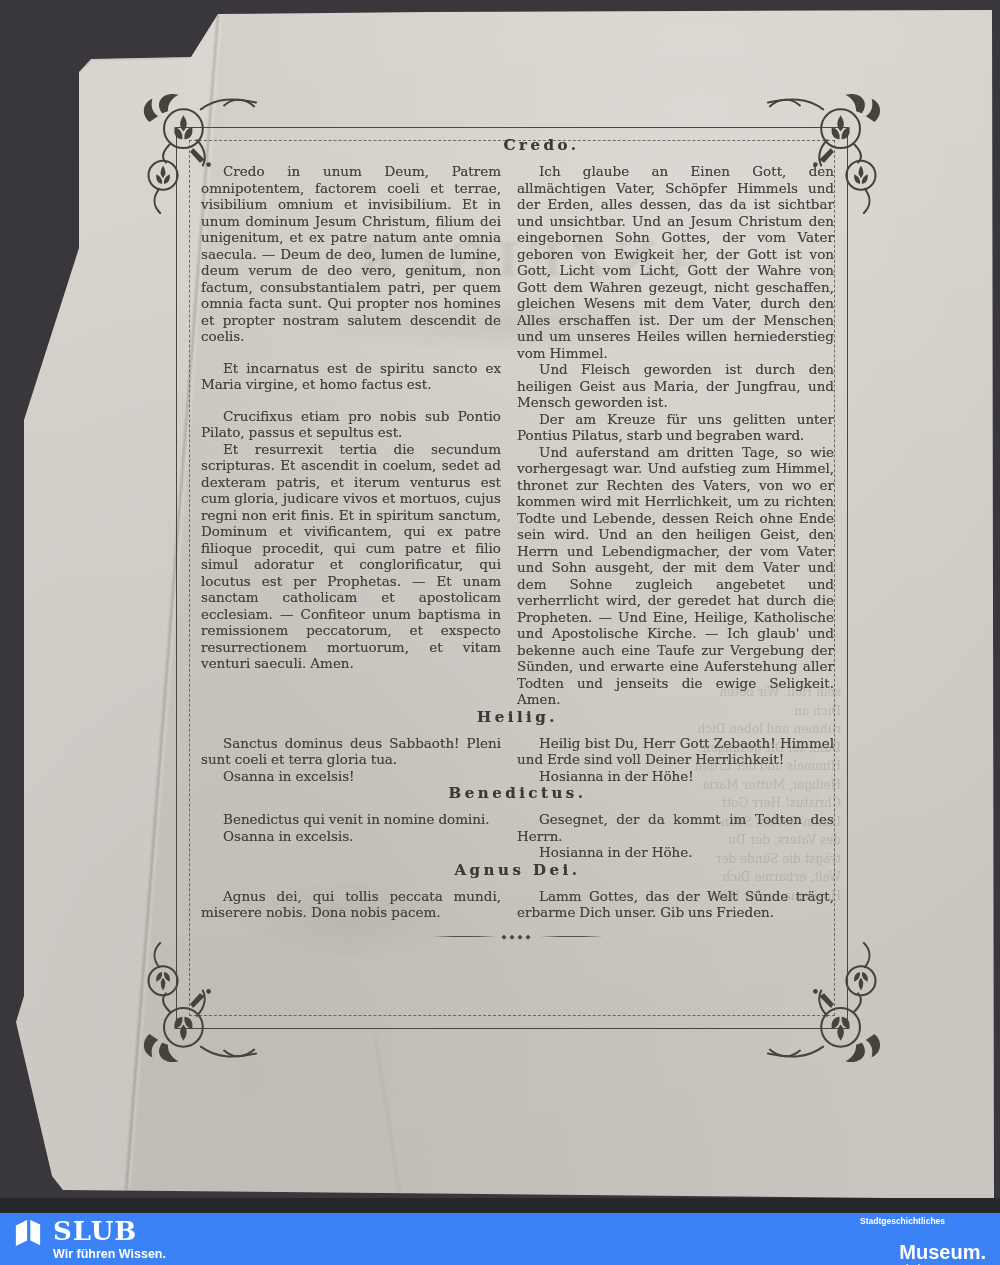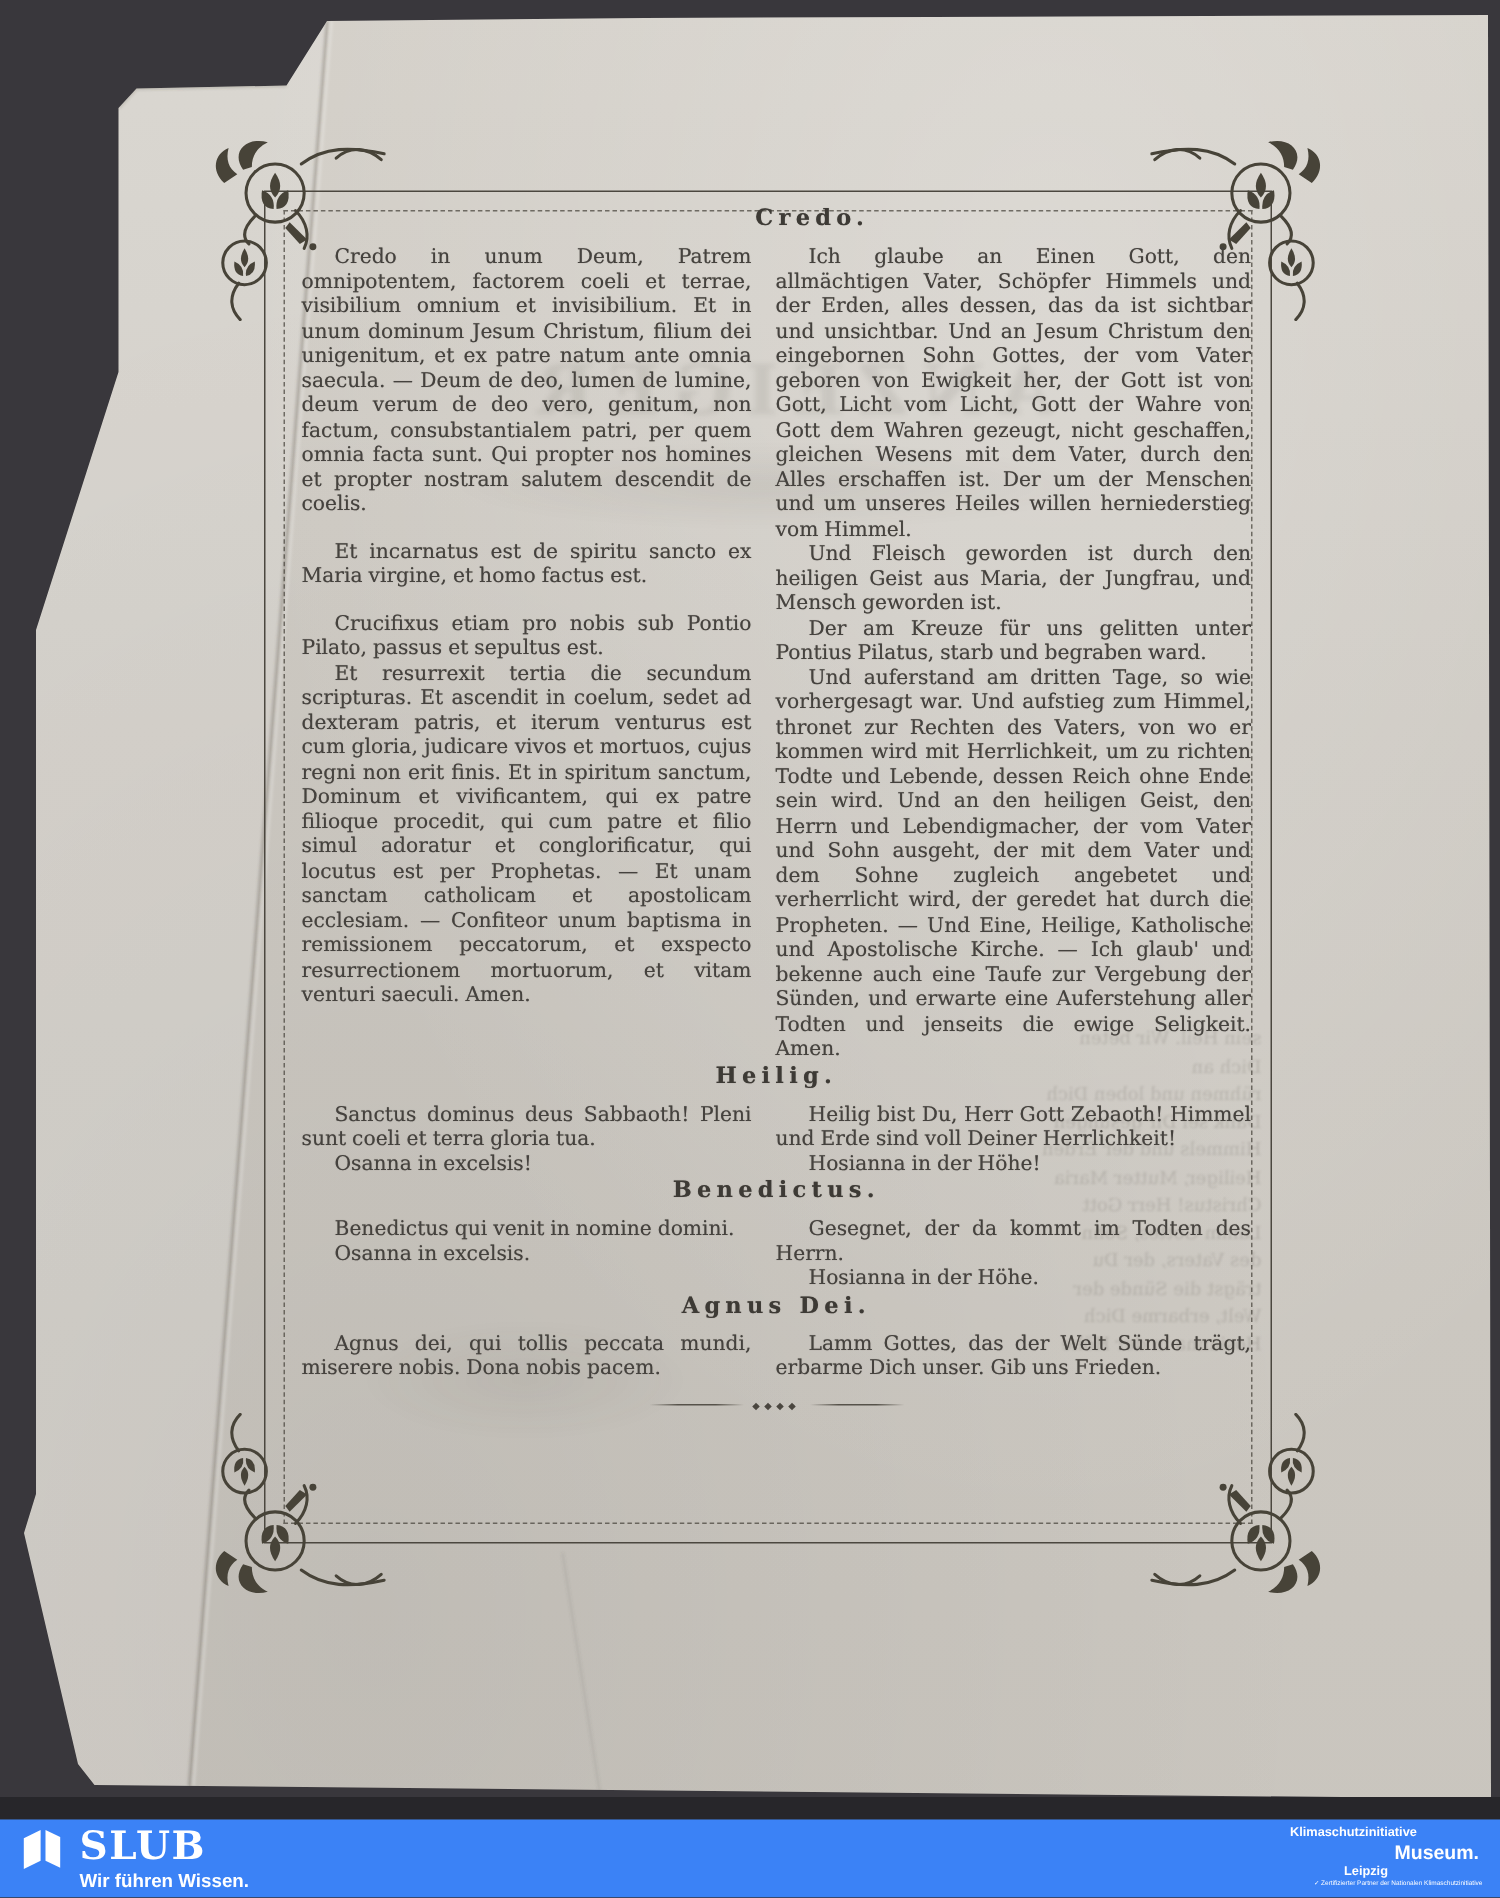--- a/index.html
+++ b/index.html
@@ -63,21 +63,21 @@
   .footer-strip{position:absolute;left:0;top:1198px;width:1000px;height:15px;
     background:#27262a;}
   .footer-bar{position:absolute;left:0;top:1213px;width:1000px;height:52px;
     background:#3b82f6;color:#fff;font-family:"Liberation Sans", sans-serif;}
   .slub{position:absolute;left:14px;top:5px;display:flex;gap:11px;align-items:flex-start;}
   .slub-name{font-family:"DejaVu Serif", serif;font-weight:bold;font-size:26px;
     line-height:26px;letter-spacing:1px;}
   .slub-tag{font-size:12.5px;font-weight:bold;margin-top:3px;}
   .museum{position:absolute;right:14px;top:4px;width:128px;line-height:1;}
   .museum .m1{font-size:8.5px;font-weight:bold;margin-left:2px;}
-  .museum .m2{font-size:13px;font-weight:bold;text-align:right;margin-top:2px;}
+  .museum .m2{font-size:20px;font-weight:bold;text-align:right;margin-top:16px;}
   .museum .m3{font-size:8.5px;margin-left:38px;margin-top:2px;font-weight:bold;}
   .museum .m4{font-size:6px;transform:scale(.72);transform-origin:center top;
     text-align:center;margin-top:3px;white-space:nowrap;}
 </style>
 </head>
 <body>
 
 <div class="paper">
 
   <svg class="crease-svg" width="1000" height="1265">
@@ -276,18 +276,18 @@
       <path d="M2,8 L14,2 L14,24 L2,30 Z" fill="#ffffff"></path>
       <path d="M28,7 L17.5,2 L17.5,24 L28,29 Z" fill="#ffffff"></path>
     </svg>
     <div>
       <div class="slub-name">SLUB</div>
       <div class="slub-tag">Wir führen Wissen.</div>
     </div>
   </div>
 
   <div class="museum">
-    <div class="m1">Klimaschutzinitiative</div>
+    <div class="m1">Stadtgeschichtliches</div>
     <div class="m2">Museum.</div>
     <div class="m3">Leipzig</div>
     <div class="m4">✓ Zertifizierter Partner der Nationalen Klimaschutzinitiative</div>
   </div>
 </div>
 
 </body></html>

